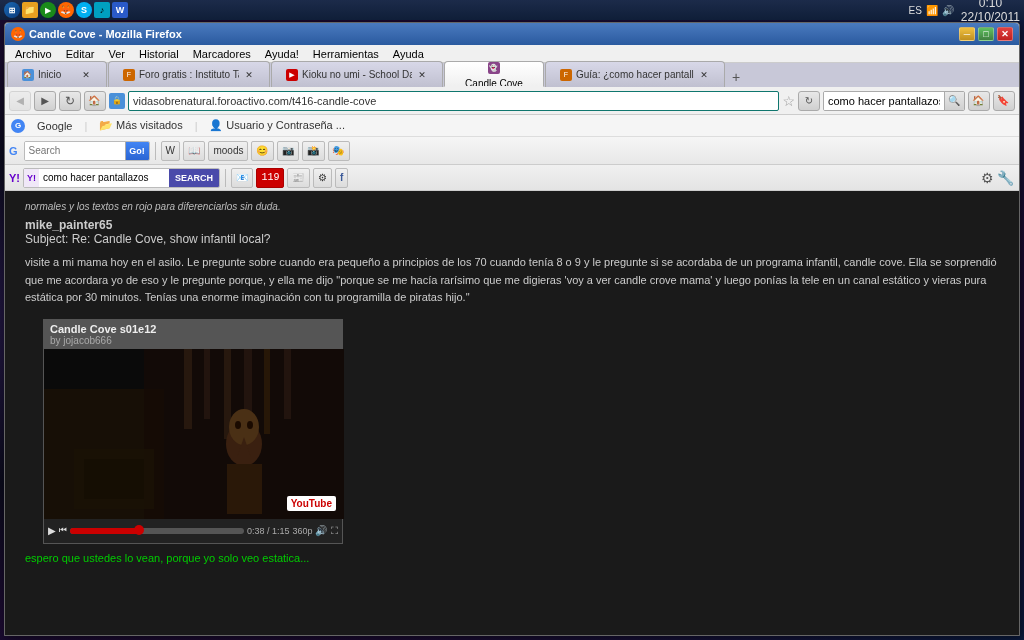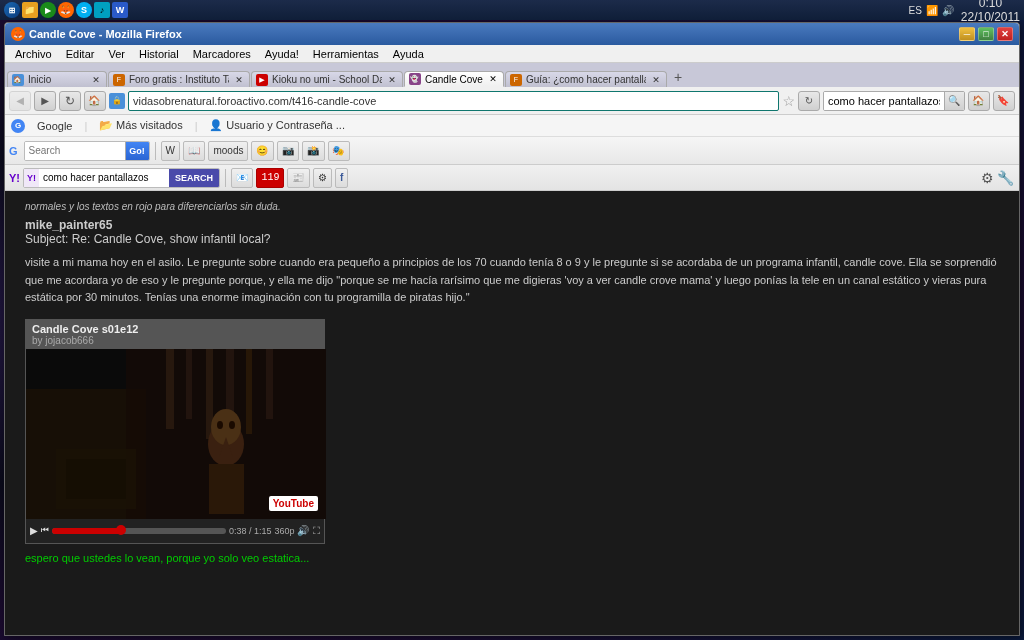--- a/index.html
+++ b/index.html
@@ -169,42 +169,43 @@
     .tabs-bar {
       height: 24px;
       background: #c8c8d8;
       display: flex;
       align-items: flex-end;
       padding: 0 2px;
       gap: 1px;
     }
 
     .tab {
-      height: 16px;
+      height: 26px;
       min-width: 100px;
       max-width: 180px;
       background: linear-gradient(to bottom, #d8d8e8, #c0c0d0);
       border: 1px solid #aaa;
       border-bottom: none;
       border-radius: 4px 4px 0 0;
       display: flex;
       align-items: center;
-      padding: 0 4px;
+      padding: 0 14px;
       gap: 4px;
       font-size: 10px;
       cursor: pointer;
       color: #333;
       overflow: hidden;
       white-space: nowrap;
     }
 
     .tab.active {
       background: linear-gradient(to bottom, #ffffff, #f0f0f0);
       border-bottom: 1px solid #f0f0f0;
       color: #000;
+      flex-direction: column;
     }
 
     .tab-favicon {
       width: 12px;
       height: 12px;
       flex-shrink: 0;
       border-radius: 2px;
     }
 
     .tab-close {
@@ -488,21 +489,21 @@
       color: #ccc;
       line-height: 1.6;
       margin-bottom: 12px;
     }
 
     
     .youtube-container {
       background: #333;
       border: 1px solid #555;
       width: 300px;
-      margin: 8px 0;
+      margin: 8px 18px;
     }
 
     .yt-title-bar {
       background: #555;
       padding: 3px 6px;
       font-size: 11px;
       color: #eee;
     }
 
     .yt-title {

